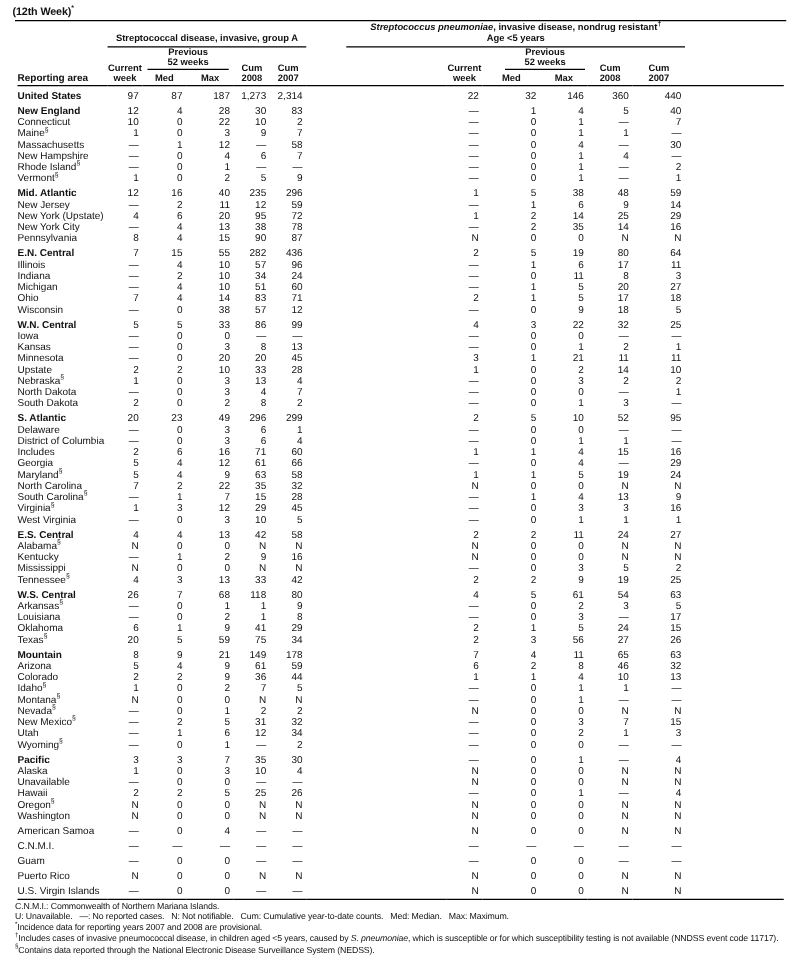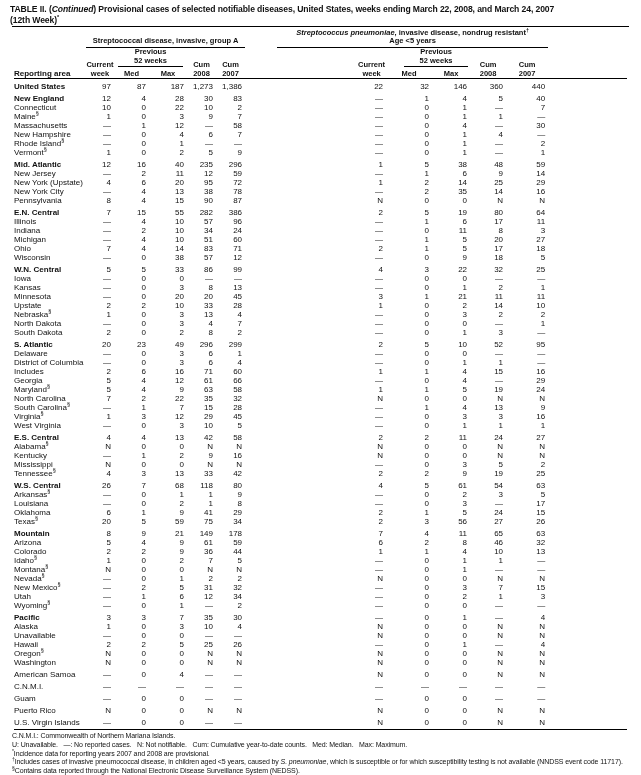--- a/index.html
+++ b/index.html
@@ -32,21 +32,20 @@
   tr.gap td{padding-top:3px;}
   .fns{margin:2px 0 0 2px;font-size:7px;line-height:8.8px;letter-spacing:-0.1px;}
   .fn{padding-left:7px;text-indent:-7px;white-space:pre-wrap;}
   .fn .sup{font-size:5px;}
 </style>
 </head>
 <body>
 
 <div class="page">
 
-  <div class="title"><span>TABLE II. (</span><i>Continued</i><span>) Provisional cases of selected notifiable diseases, United States, weeks ending March 22, 2008, and March 24, 2007</span></div>
   <div class="title"><span>(12th Week)</span><span class="sup">*</span></div>
   <div class="title-rule"></div>
 
   <table>
     <colgroup>
       <col class="c-area">
         <col class="c1">
         <col class="c2">
         <col class="c3">
         <col class="c4">
@@ -124,21 +123,21 @@
         <th>Max</th>
       </tr>
     </thead>
     <tbody>
         <tr class="bold">
           <td class="area">United States</td>
           <td class="num">97</td>
           <td class="num">87</td>
           <td class="num">187</td>
           <td class="num">1,273</td>
-          <td class="num">1,386</td>
+          <td class="num">2,314</td>
           <td></td>
           <td class="num">22</td>
           <td class="num">32</td>
           <td class="num">146</td>
           <td class="num">360</td>
           <td class="num">440</td>
           <td></td>
         </tr>
         <tr class="bold gap">
           <td class="area">New England</td>
@@ -319,21 +318,21 @@
           <td class="num">N</td>
           <td class="num">N</td>
           <td></td>
         </tr>
         <tr class="bold gap">
           <td class="area">E.N. Central</td>
           <td class="num">7</td>
           <td class="num">15</td>
           <td class="num">55</td>
           <td class="num">282</td>
-          <td class="num">386</td>
+          <td class="num">436</td>
           <td></td>
           <td class="num">2</td>
           <td class="num">5</td>
           <td class="num">19</td>
           <td class="num">80</td>
           <td class="num">64</td>
           <td></td>
         </tr>
         <tr>
           <td class="area">Illinois</td>

